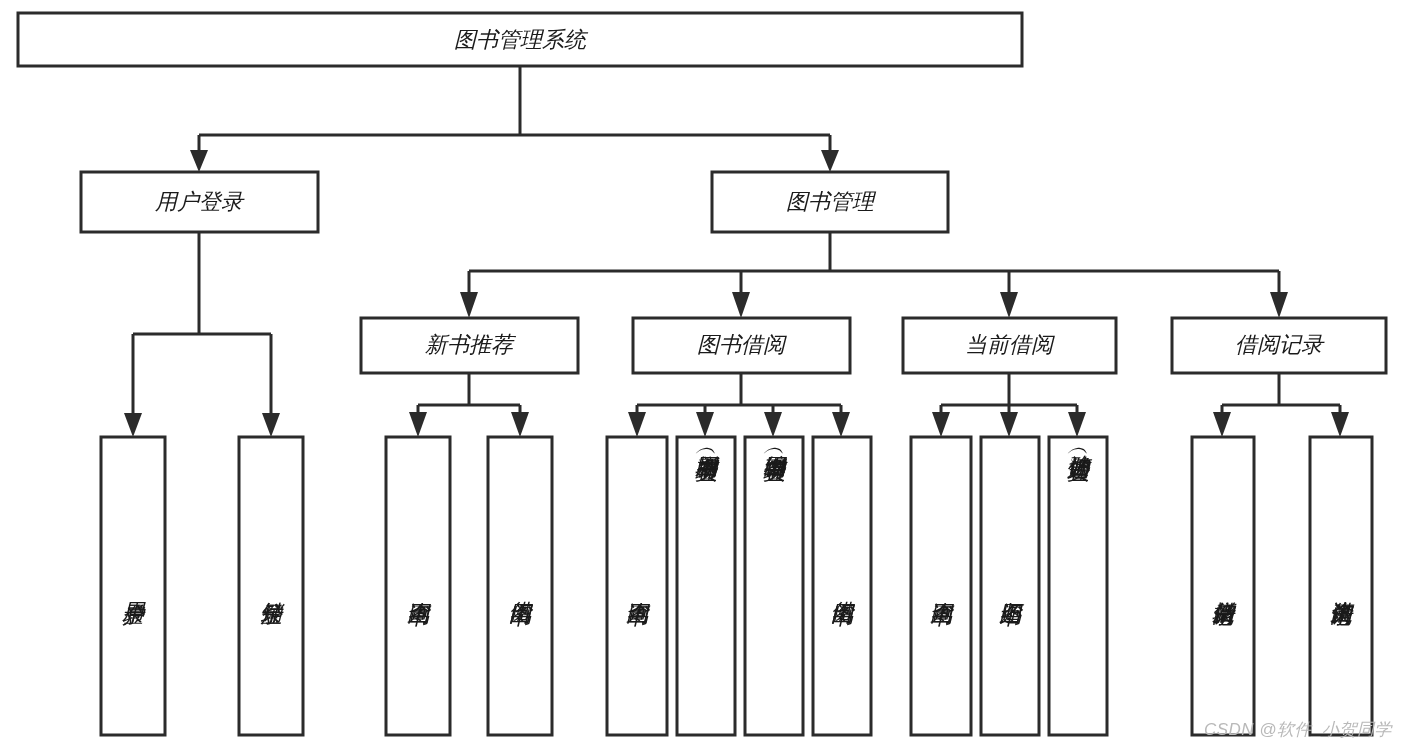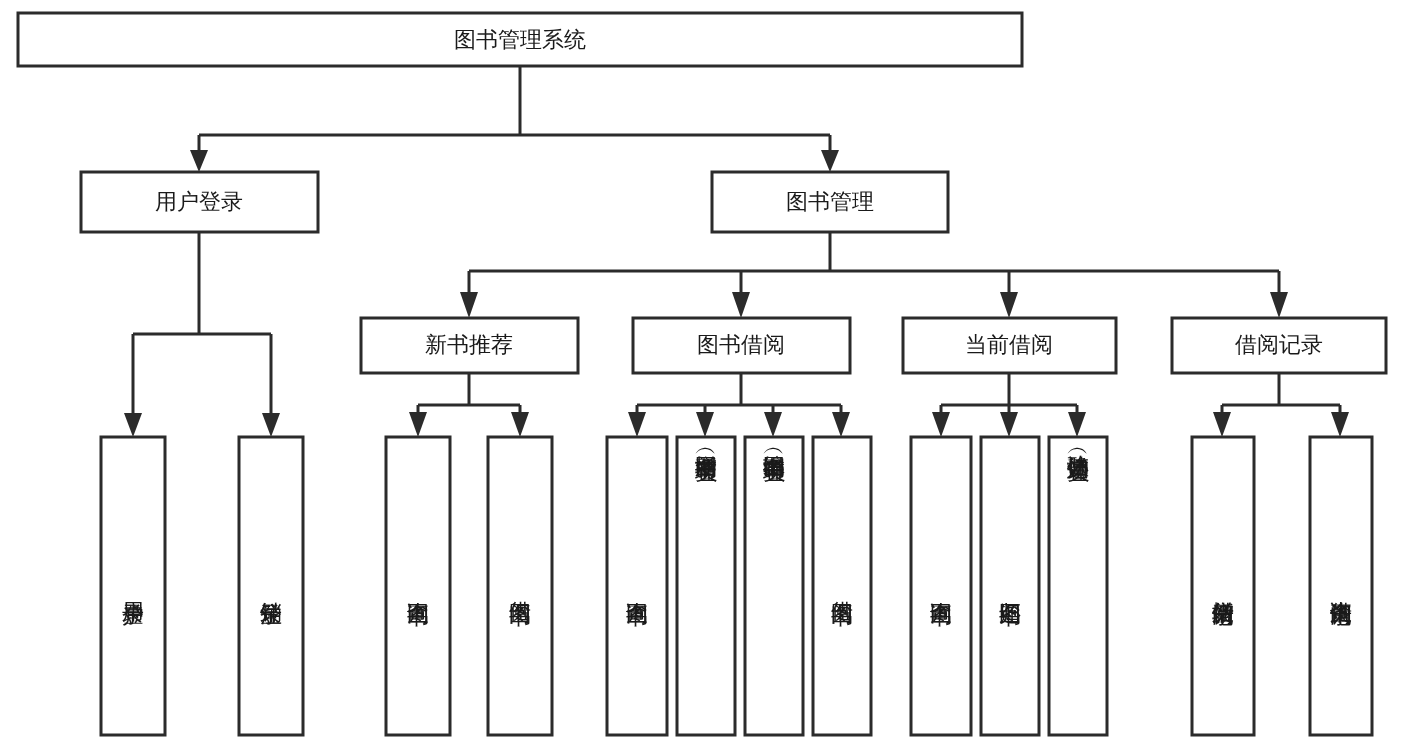--- a/index.html
+++ b/index.html
@@ -12,20 +12,21 @@
     width: 1405px;
     height: 747px;
     font-family: "Liberation Sans", "DejaVu Sans", sans-serif;
     overflow: hidden;
     position: relative;
   }
   #diagram-root {
     position: relative;
     width: 1400px;
     height: 747px;
+    font-style: italic;
   }
   svg.diagram-svg {
     position: absolute;
     left: 0;
     top: 0;
     width: 1405px;
     height: 747px;
     display: block;
   }
   .node-box {
@@ -240,14 +241,15 @@
     <span>确认归还（管理员）</span>
   </div>
 
   <div class="label-vertical" style="left:1192px; top:437px; width:62px; height:298px;">
     <span>新增借阅记录</span>
   </div>
   <div class="label-vertical" style="left:1310px; top:437px; width:62px; height:298px;">
     <span>查询借阅记录</span>
   </div>
 
+  <div class="watermark">CSDN @软件_小贺同学</div>
 
 </div>
 
 </body></html>

